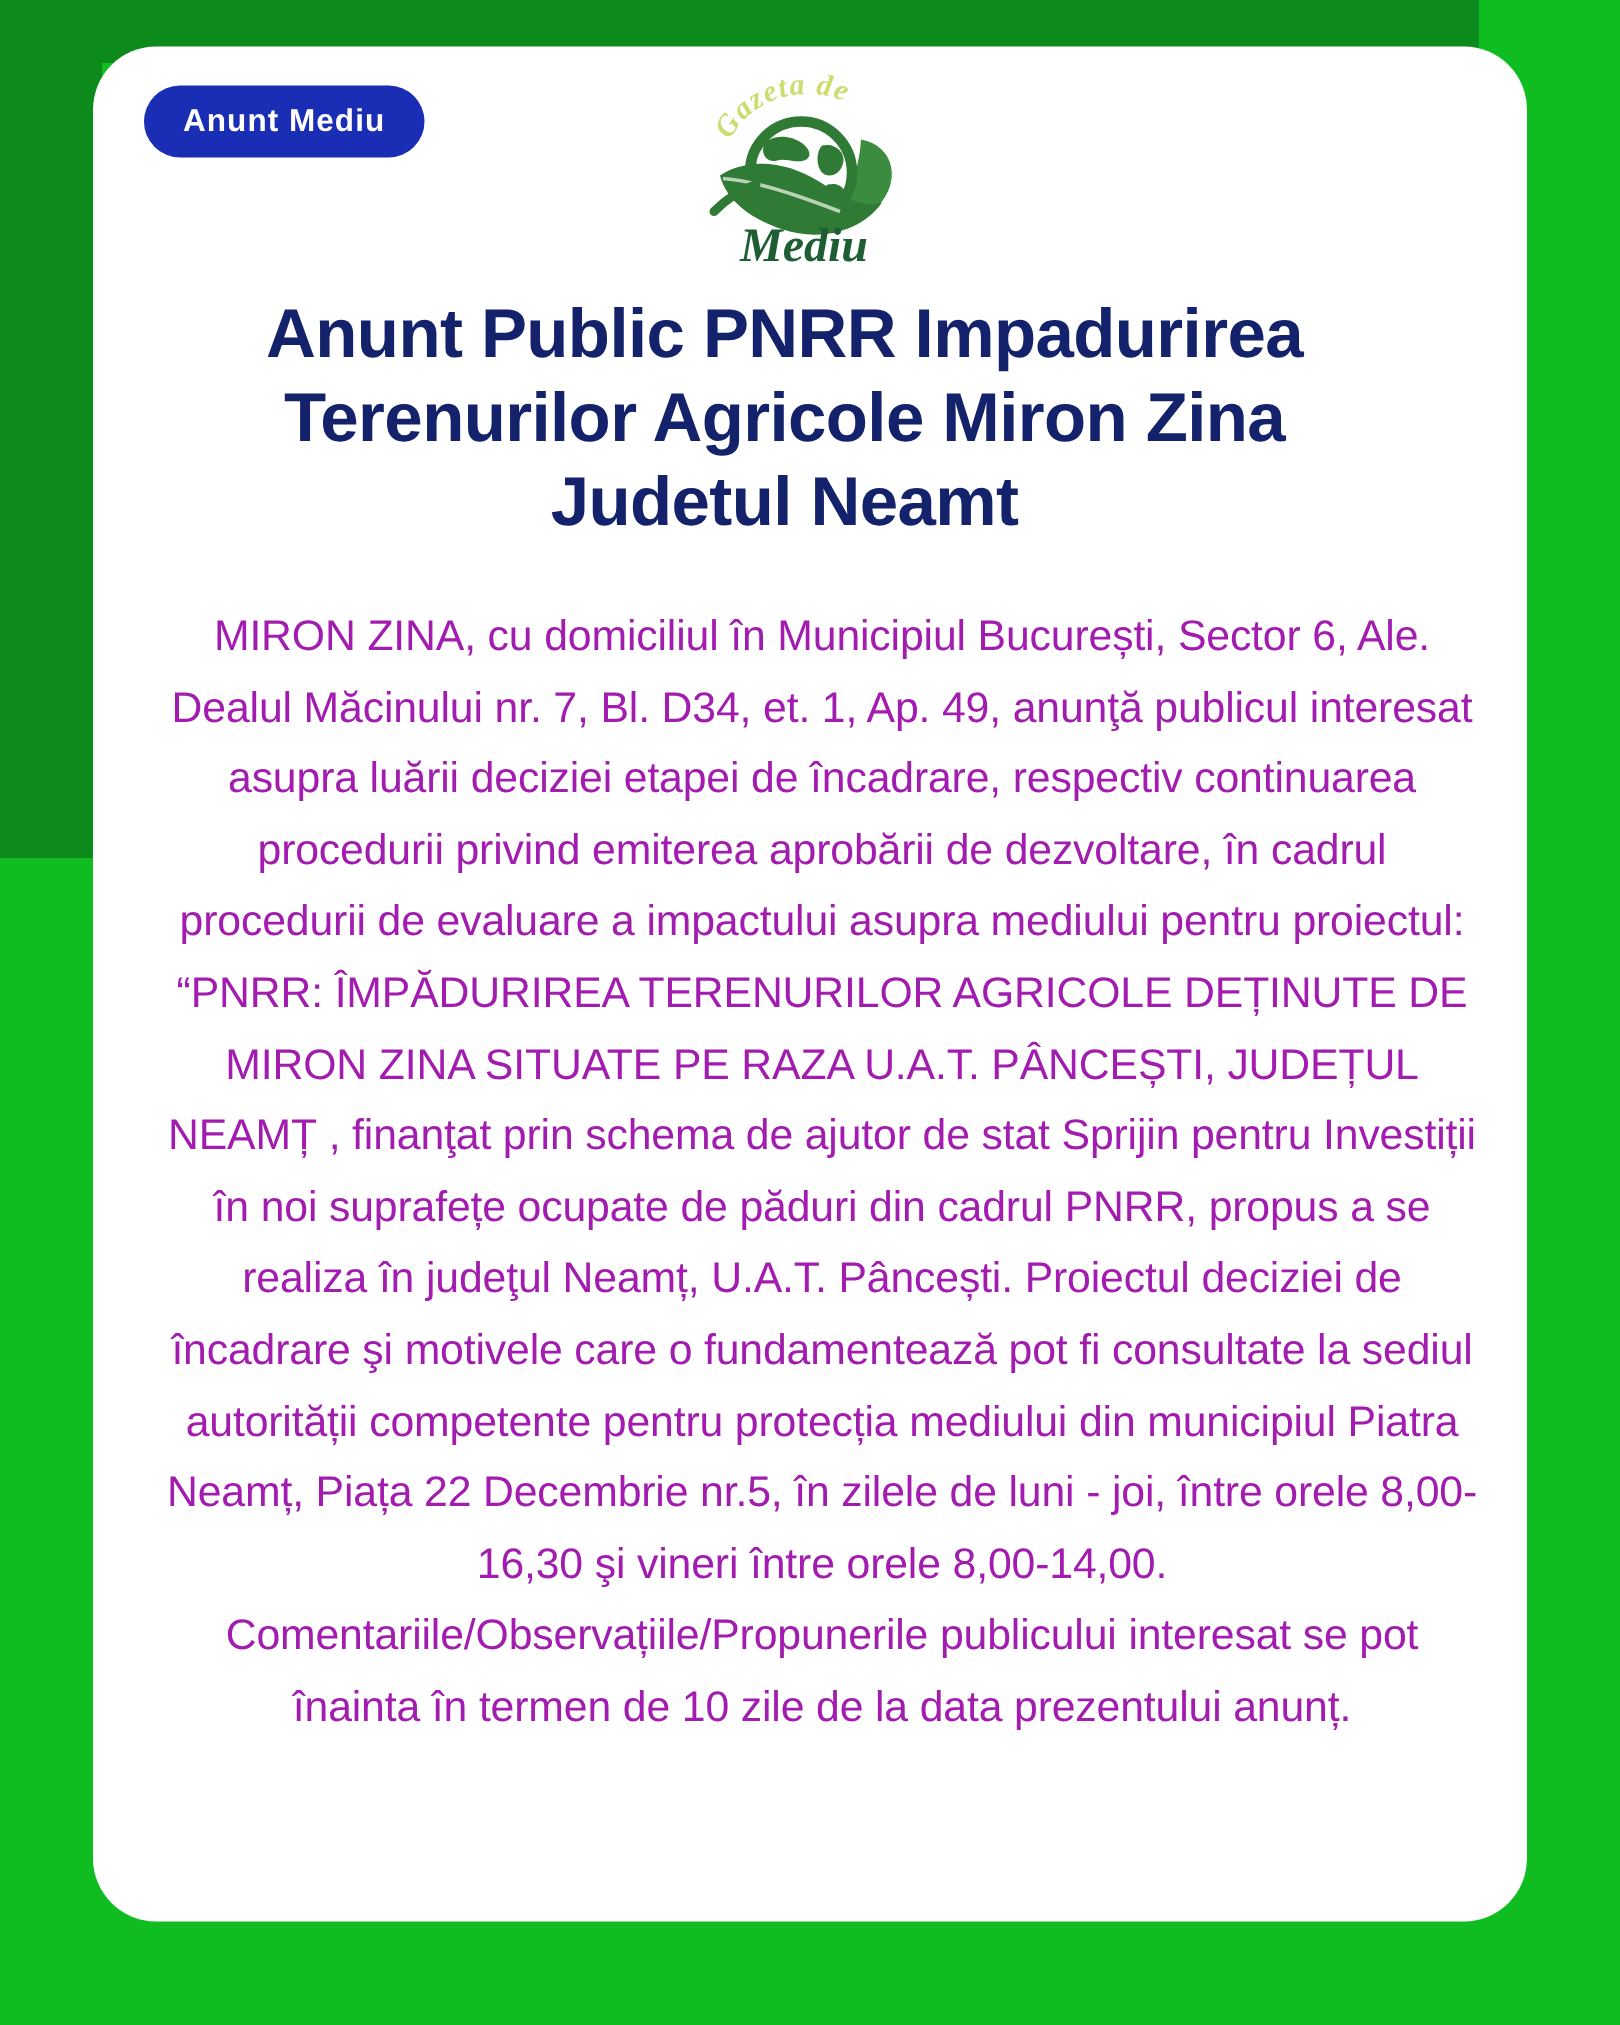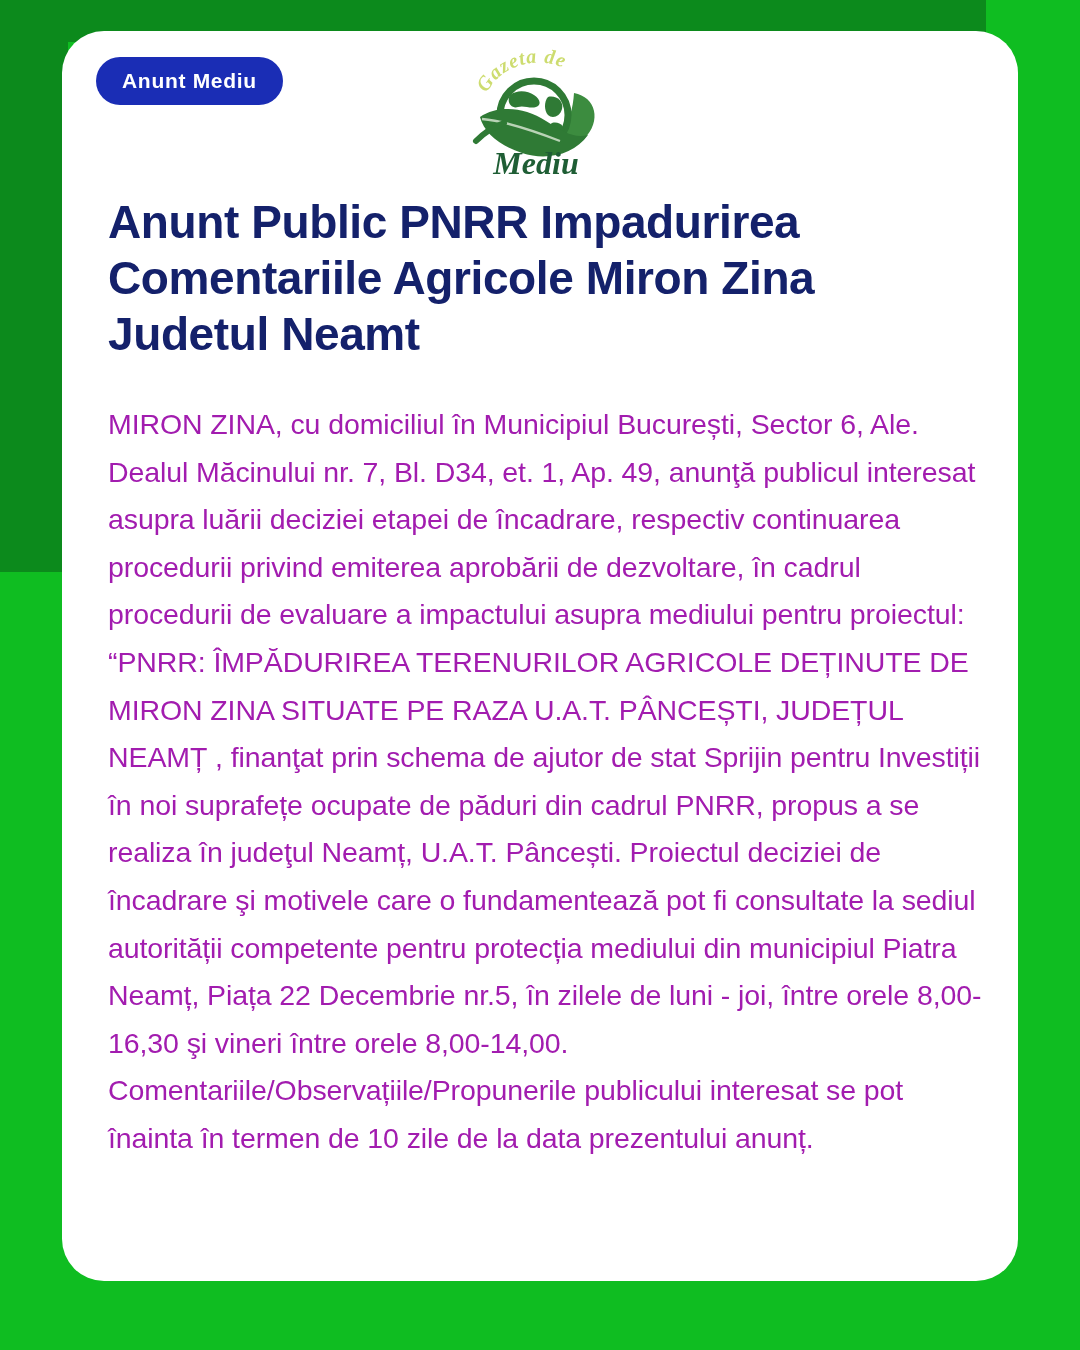--- a/index.html
+++ b/index.html
@@ -43,20 +43,21 @@
   #card {
     position: absolute;
     left: 62px;
     top: 31px;
     width: 956px;
     height: 1250px;
     background: #ffffff;
     border-radius: 42px;
     box-sizing: border-box;
     padding: 0;
+    text-align: center;
   }
 
   
   .header-row {
     position: absolute;
     left: 0;
     top: 0;
     width: 956px;
     height: 150px;
   }
@@ -158,18 +159,18 @@
 
           <text font-family="'Liberation Serif', serif" font-size="20" font-style="italic" font-weight="700" fill="#cddc6f" letter-spacing="1">
             <textPath href="#arcTop" startOffset="6%">Gazeta de</textPath>
           </text>
 
           <text x="74" y="131" text-anchor="middle" font-family="'Liberation Serif', serif" font-size="32" font-style="italic" font-weight="700" fill="#1f5e35">Mediu</text>
         </svg>
       </div>
     </div>
 
-    <h1 id="title">Anunt Public PNRR Impadurirea Comentariile Agricole Miron Zina Judetul Neamt</h1>
+    <h1 id="title">Anunt Public PNRR Impadurirea Terenurilor Agricole Miron Zina Judetul Neamt</h1>
 
     <div id="body-text">MIRON ZINA, cu domiciliul în Municipiul București, Sector 6, Ale. Dealul Măcinului nr. 7, Bl. D34, et. 1, Ap. 49, anunţă publicul interesat asupra luării deciziei etapei de încadrare, respectiv continuarea procedurii privind emiterea aprobării de dezvoltare, în cadrul procedurii de evaluare a impactului asupra mediului pentru proiectul: “PNRR: ÎMPĂDURIREA TERENURILOR AGRICOLE DEȚINUTE DE MIRON ZINA SITUATE PE RAZA U.A.T. PÂNCEȘTI, JUDEȚUL NEAMȚ , finanţat prin schema de ajutor de stat Sprijin pentru Investiții în noi suprafețe ocupate de păduri din cadrul PNRR, propus a se realiza în judeţul Neamț, U.A.T. Pâncești. Proiectul deciziei de încadrare şi motivele care o fundamentează pot fi consultate la sediul autorității competente pentru protecția mediului din municipiul Piatra Neamț, Piața 22 Decembrie nr.5, în zilele de luni - joi, între orele 8,00- 16,30 şi vineri între orele 8,00-14,00. Comentariile/Observațiile/Propunerile publicului interesat se pot înainta în termen de 10 zile de la data prezentului anunț.</div>
 
   </div>
 </div>
 
 </body></html>

